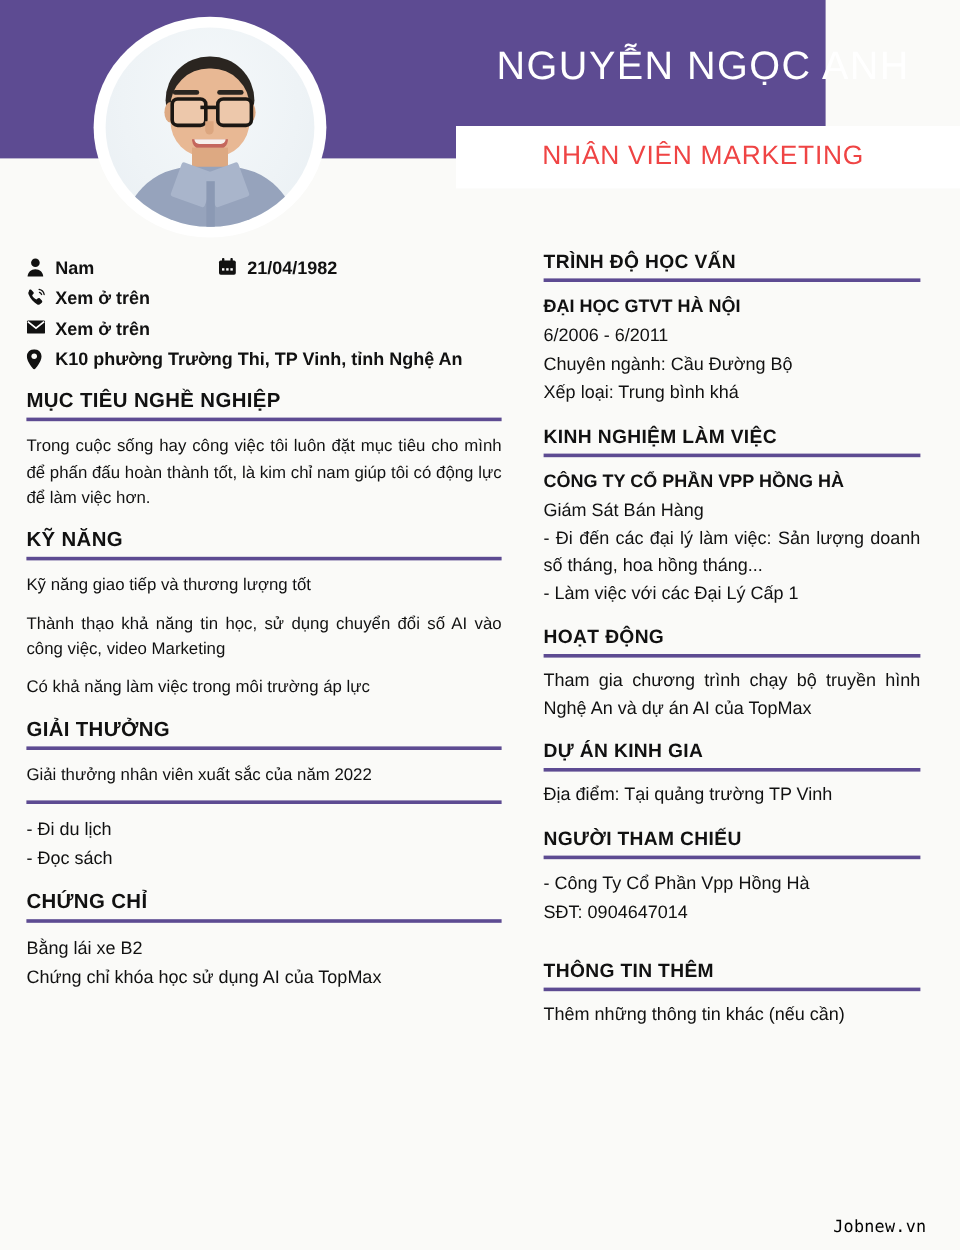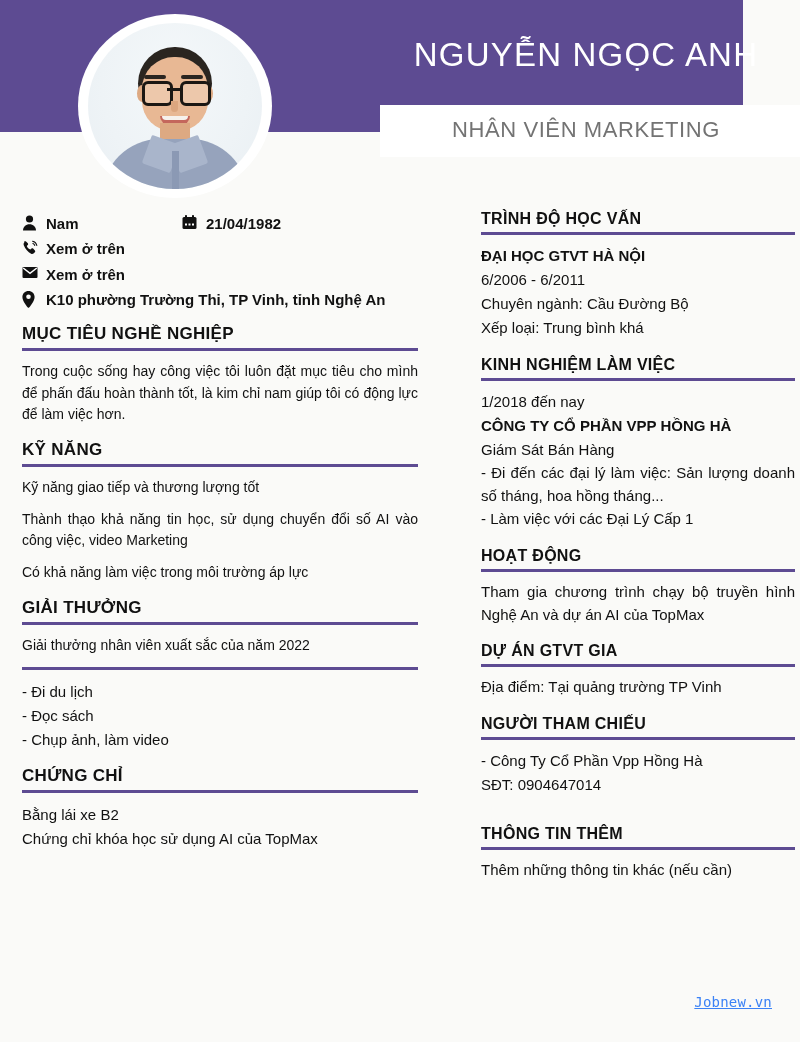--- a/index.html
+++ b/index.html
@@ -14,21 +14,21 @@
     color: #111111;
     overflow: hidden;
     position: relative;
   }
 
   
   #header {
     position: absolute;
     left: 0;
     top: 0;
-    width: 743px;
+    width: 688px;
     height: 132px;
     background: #5d4b92;
     overflow: visible;
   }
   #name-title {
     position: absolute;
     left: 380px;
     top: 36px;
     width: 412px;
     text-align: center;
@@ -47,21 +47,21 @@
     background: #ffffff;
   }
   #role-title {
     position: absolute;
     left: 380px;
     top: 117px;
     width: 412px;
     text-align: center;
     font-size: 22px;
     letter-spacing: 0.6px;
-    color: #737373;
+    color: #ef4444;
     font-weight: 400;
     white-space: nowrap;
   }
 
   
   #photo-frame {
     position: absolute;
     left: 78px;
     top: 14px;
     width: 194px;
@@ -120,21 +120,21 @@
 
   
   #left-col {
     position: absolute;
     left: 22px;
     top: 214px;
     width: 396px;
   }
   #right-col {
     position: absolute;
-    left: 481px;
+    left: 453px;
     top: 210px;
     width: 314px;
   }
 
   
   #contact-block { margin-bottom: 14px; }
   .contact-row {
     display: flex;
     align-items: flex-start;
     margin-bottom: 5px;
@@ -182,26 +182,25 @@
   #right-col .sec-title { font-size: 16px; margin: 16px 0 4px 0; }
   #right-col .sec-rule { margin-bottom: 9px; }
   #right-col .body-text { font-size: 15px; line-height: 1.5; }
 
   .list-line { font-size: 15px; line-height: 1.6; }
 
   
   #footer-watermark {
     position: absolute;
     right: 28px;
-    bottom: 32px;
+    bottom: 11px;
     font-family: "DejaVu Sans Mono", monospace;
     font-size: 14px;
-    color: #3b82f6;
+    color: #000000;
     letter-spacing: 0.2px;
-    text-decoration: underline;
   }
 </style>
 </head>
 <body>
 
 <div id="header">
   <div id="name-title">NGUYỄN NGỌC ANH</div>
 </div>
 <div id="role-band"></div>
 <div id="role-title">NHÂN VIÊN MARKETING</div>
@@ -306,21 +305,20 @@
   <div class="section">
     <div class="sec-title">GIẢI THƯỞNG</div>
     <div class="sec-rule"></div>
     <p class="body-text">Giải thưởng nhân viên xuất sắc của năm 2022</p>
   </div>
 
   <div class="section">
     <div class="sec-rule"></div>
     <div class="list-line">- Đi du lịch</div>
     <div class="list-line">- Đọc sách</div>
-    <div class="list-line">- Chụp ảnh, làm video</div>
   </div>
 
   <div class="section">
     <div class="sec-title">CHỨNG CHỈ</div>
     <div class="sec-rule"></div>
     <div class="list-line">Bằng lái xe B2</div>
     <div class="list-line">Chứng chỉ khóa học sử dụng AI của TopMax</div>
   </div>
 </div>
 
@@ -331,35 +329,34 @@
     <div class="sec-rule"></div>
     <div class="list-line bold-line">ĐẠI HỌC GTVT HÀ NỘI</div>
     <div class="list-line">6/2006 - 6/2011</div>
     <div class="list-line">Chuyên ngành: Cầu Đường Bộ</div>
     <div class="list-line">Xếp loại: Trung bình khá</div>
   </div>
 
   <div class="section">
     <div class="sec-title">KINH NGHIỆM LÀM VIỆC</div>
     <div class="sec-rule"></div>
-    <div class="list-line">1/2018 đến nay</div>
     <div class="list-line bold-line">CÔNG TY CỔ PHẦN VPP HỒNG HÀ</div>
     <div class="list-line">Giám Sát Bán Hàng</div>
     <p class="body-text justify tight">- Đi đến các đại lý làm việc: Sản lượng doanh số tháng, hoa hồng tháng...</p>
     <div class="list-line">- Làm việc với các Đại Lý Cấp 1</div>
   </div>
 
   <div class="section">
     <div class="sec-title">HOẠT ĐỘNG</div>
     <div class="sec-rule"></div>
     <p class="body-text justify tight">Tham gia chương trình chạy bộ truyền hình Nghệ An và dự án AI của TopMax</p>
   </div>
 
   <div class="section">
-    <div class="sec-title">DỰ ÁN GTVT GIA</div>
+    <div class="sec-title">DỰ ÁN KINH GIA</div>
     <div class="sec-rule"></div>
     <p class="body-text tight">Địa điểm: Tại quảng trường TP Vinh</p>
   </div>
 
   <div class="section">
     <div class="sec-title">NGƯỜI THAM CHIẾU</div>
     <div class="sec-rule"></div>
     <div class="list-line">- Công Ty Cổ Phần Vpp Hồng Hà</div>
     <div class="list-line">SĐT: 0904647014</div>
   </div>

